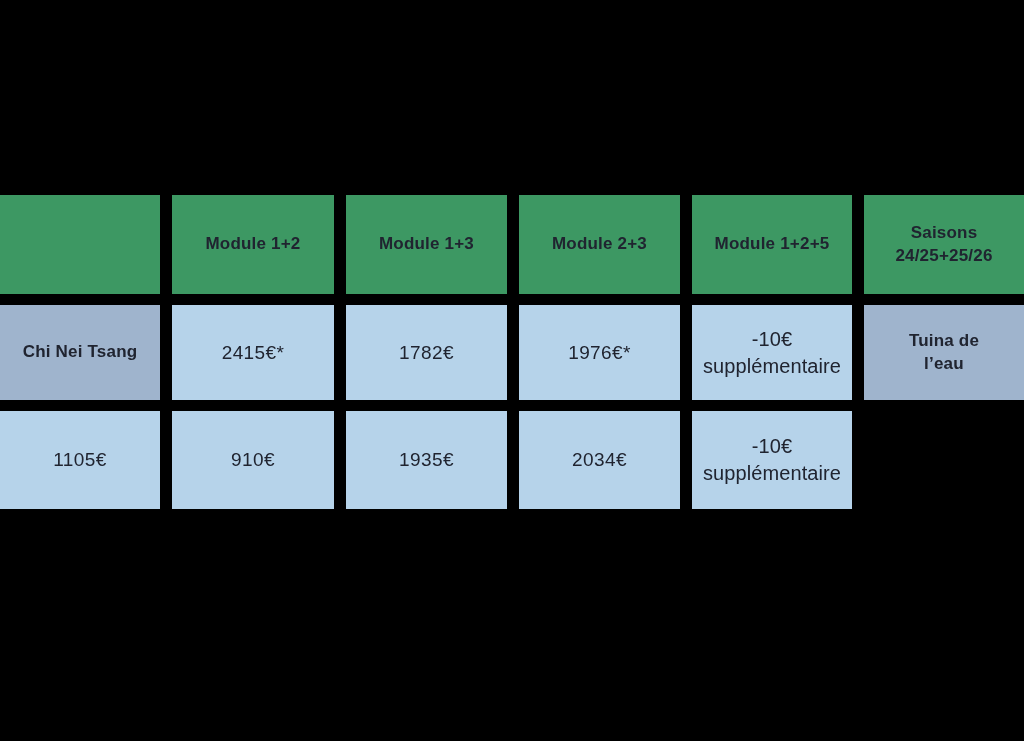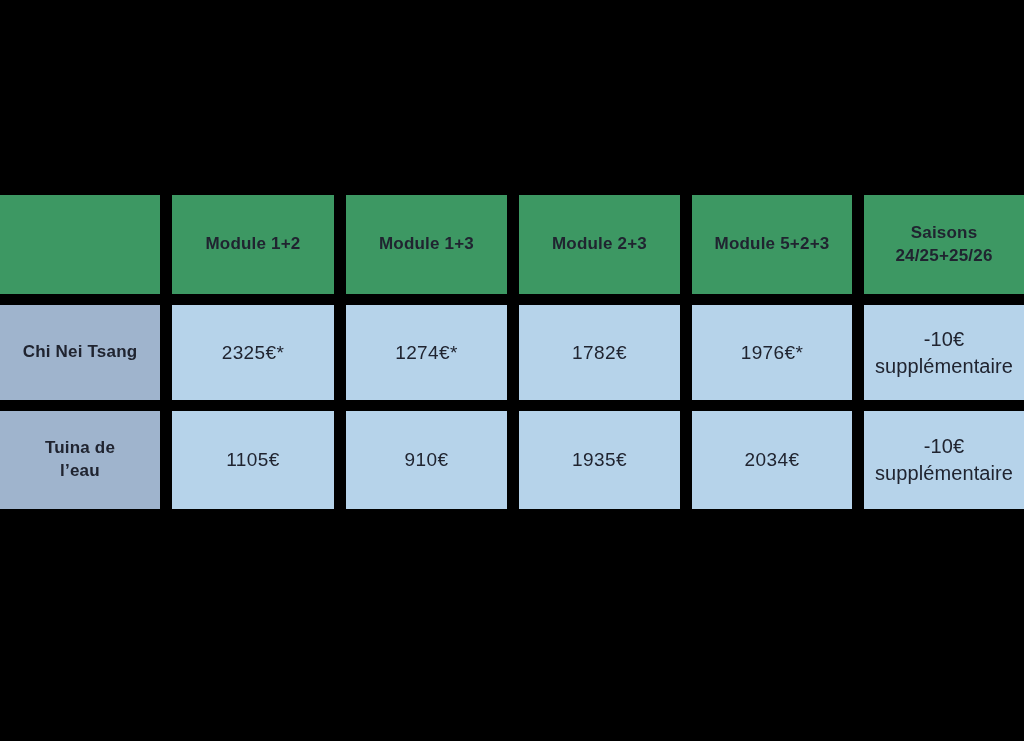--- a/index.html
+++ b/index.html
@@ -63,27 +63,26 @@
 </head>
 <body>
 
 <div class="canvas">
   <div class="price-table">
 
     <div class="cell header"></div>
     <div class="cell header">Module 1+2</div>
     <div class="cell header">Module 1+3</div>
     <div class="cell header">Module 2+3</div>
-    <div class="cell header">Module 5+2+3</div>
+    <div class="cell header">Module 1+2+5</div>
     <div class="cell header">Saisons
 24/25+25/26</div>
 
     <div class="cell rowlabel">Chi Nei Tsang</div>
-    <div class="cell price">2325€*</div>
-    <div class="cell price">1274€*</div>
+    <div class="cell price">2415€*</div>
     <div class="cell price">1782€</div>
     <div class="cell price">1976€*</div>
     <div class="cell price small">-10€
 supplémentaire</div>
 
     <div class="cell rowlabel">Tuina de
 l’eau</div>
     <div class="cell price">1105€</div>
     <div class="cell price">910€</div>
     <div class="cell price">1935€</div>

